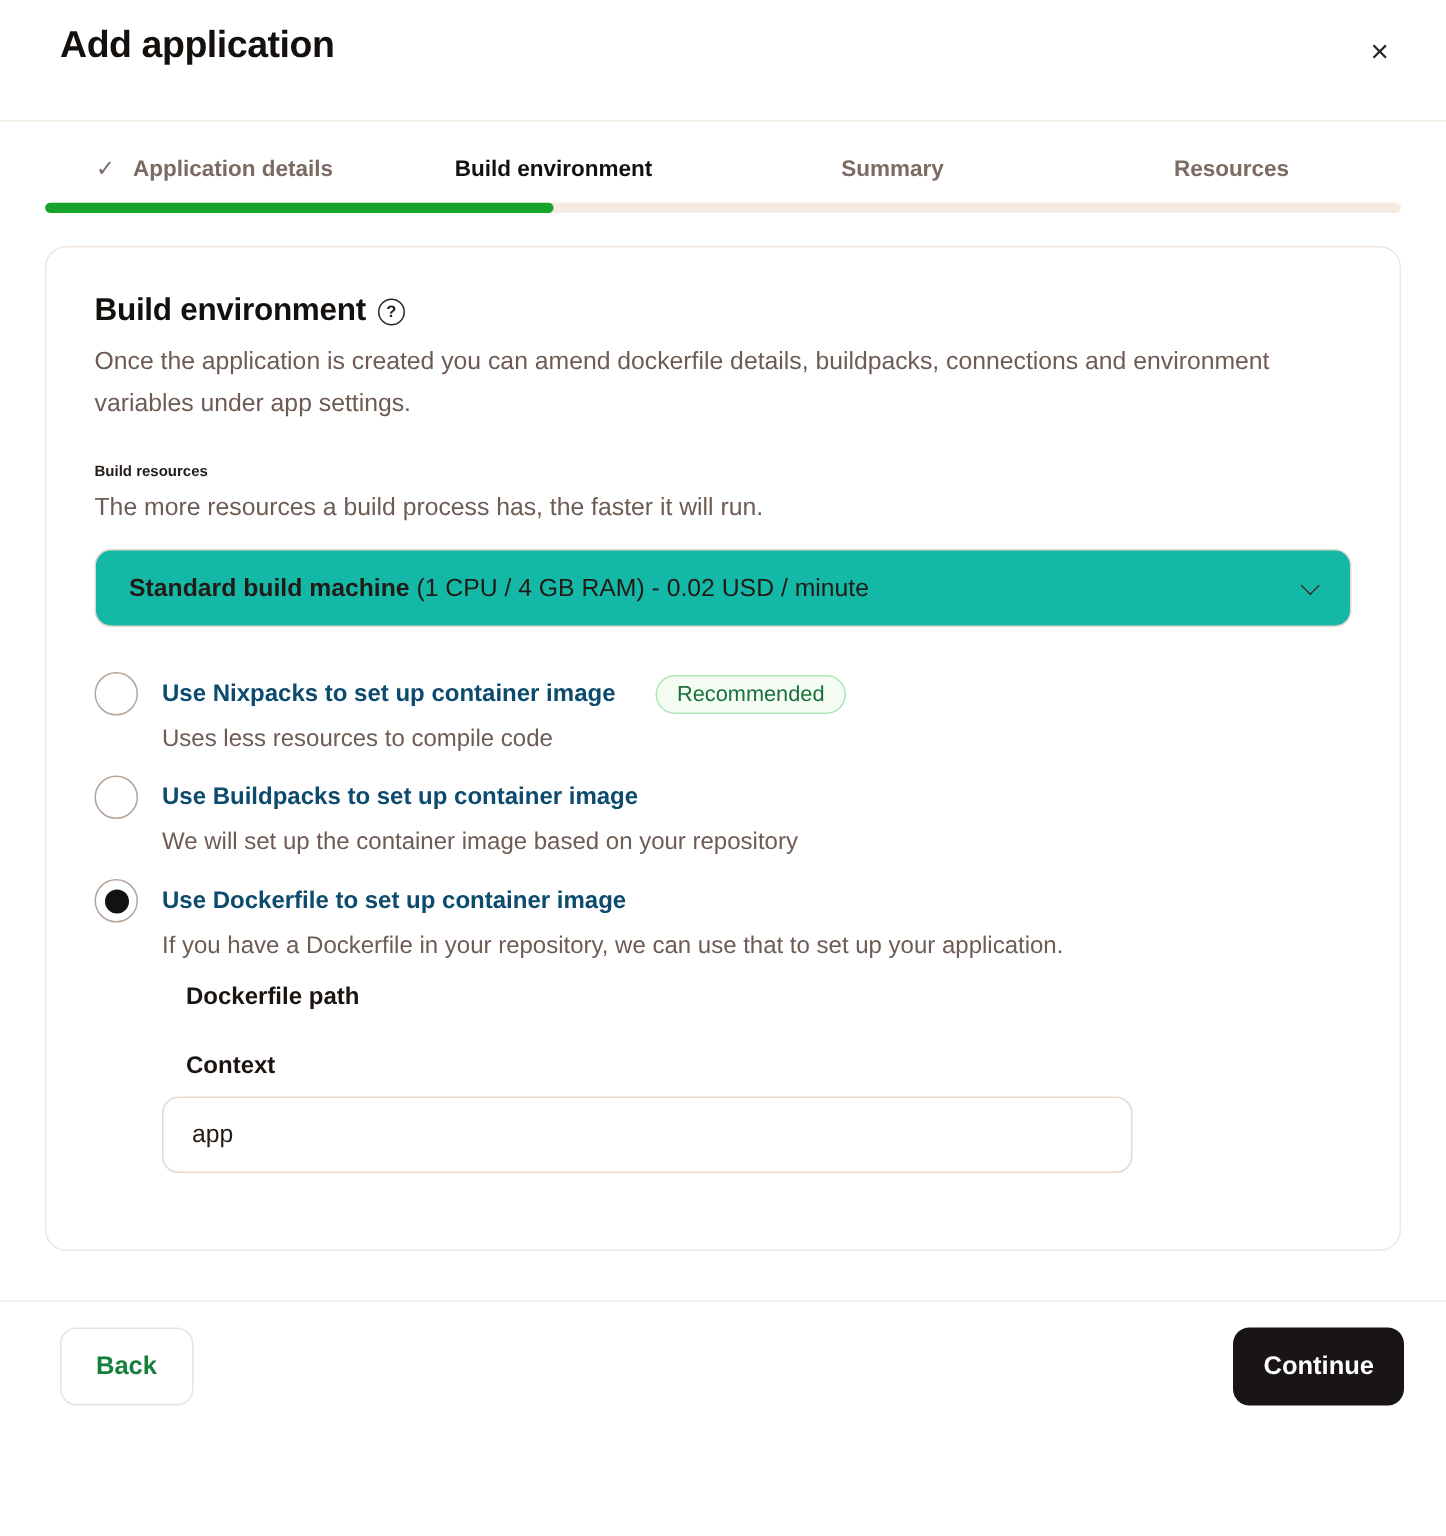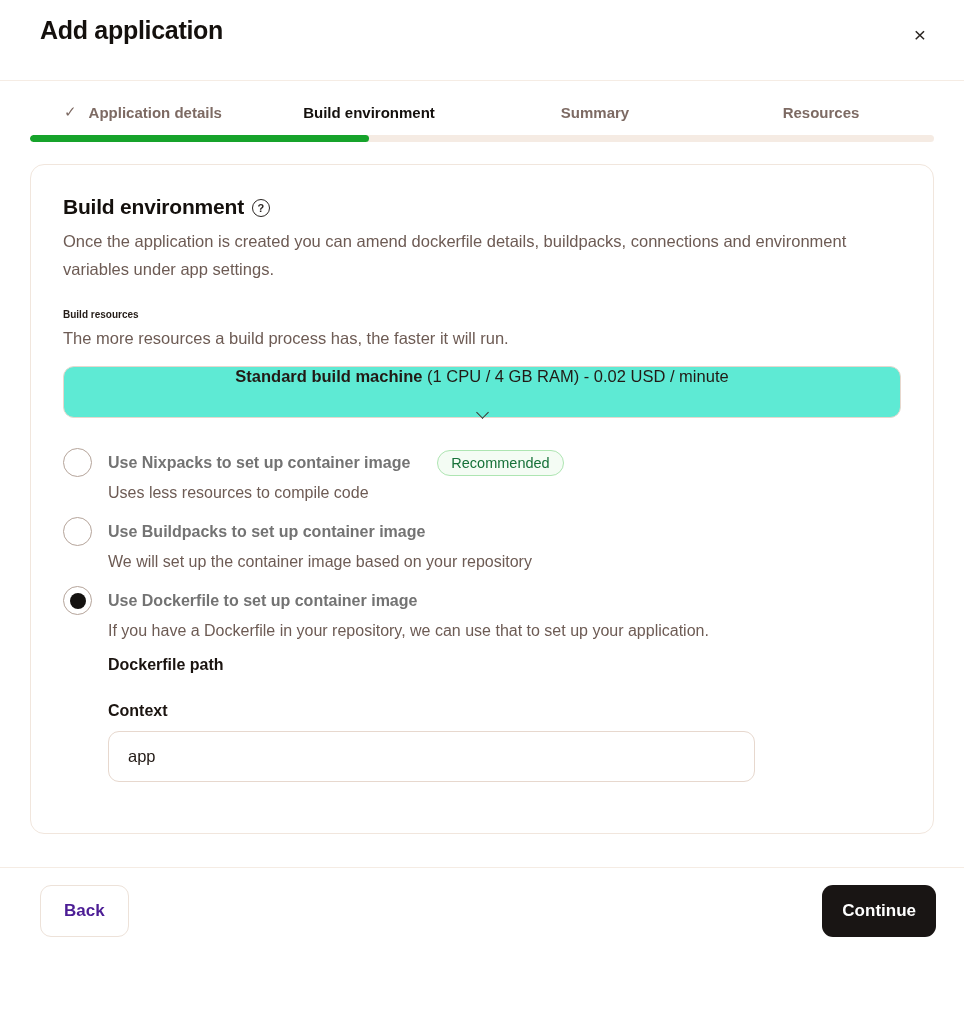--- a/index.html
+++ b/index.html
@@ -67,73 +67,73 @@
   }
 
   .field-label-sm { margin-top: 26px; font-size: 10px; font-weight: 700; color: #241c17; }
   .field-hint { margin-top: 9px; font-size: 16.5px; color: #6d5b54; }
 
   
   .select-box {
     margin-top: 18px; height: 52px; width: 838px;
     border: 1px solid #e7d8ce; border-radius: 11px;
     display: flex; align-items: center; justify-content: space-between;
-    padding: 0 22px; cursor: pointer; background: #5eead4; flex-direction: column;
+    padding: 0 22px; cursor: pointer; background: #14b8a6;
   }
   .select-text { font-size: 16.5px; color: #221a15; }
   .select-text b { font-weight: 700; }
   .chevron-down {
     width: 9px; height: 9px; border-right: 1.8px solid #3a322d; border-bottom: 1.8px solid #3a322d;
     transform: rotate(45deg); margin-top: -4px;
   }
 
   
   .options { margin-top: 30px; }
   .option { margin-bottom: 15px; }
   .option-row { display: flex; align-items: center; gap: 16px; cursor: pointer; }
   .radio {
     width: 29px; height: 29px; min-width: 29px; border-radius: 50%;
     border: 1.5px solid #b5a49a; background: #fff;
     display: inline-flex; align-items: center; justify-content: center;
   }
   .radio.checked::after {
     content: ""; width: 16px; height: 16px; border-radius: 50%; background: #141210;
   }
-  .option-label { font-size: 16px; font-weight: 700; color: #737373; }
+  .option-label { font-size: 16px; font-weight: 700; color: #0c4a6e; }
   .badge {
     display: inline-flex; align-items: center;
     margin-left: 11px; padding: 4px 13px;
     border: 1px solid #aee5b2; background: #f4fcf4; color: #177139;
     border-radius: 999px; font-size: 14.5px; font-weight: 400;
   }
   .option-desc { margin: 7px 0 0 45px; font-size: 16px; color: #6d5b54; }
 
   
   .nested { margin: 16px 0 0 45px; }
-  .nested-label { font-size: 16px; font-weight: 700; color: #1b1410; }
+  .nested-label { font-size: 16px; font-weight: 700; color: #1b1410; margin-left: 16px; }
   .text-input {
     display: block; margin-top: 11px; width: 647px; height: 51px;
     border: 1px solid #e7d8ce; border-radius: 11px; padding: 0 19px;
     font-size: 16.5px; color: #221a15; font-family: "Liberation Sans", sans-serif;
     outline: none; background: #fff;
   }
   .nested-gap { height: 28px; }
 
   
   .footer-divider { border: none; border-top: 1px solid #f5ece4; margin-top: 33px; }
   .footer {
     display: flex; align-items: center; justify-content: space-between;
     padding: 17px 28px 0 40px;
   }
   .btn {
     font-family: "Liberation Sans", sans-serif;
     font-size: 17px; font-weight: 700; border-radius: 11px; cursor: pointer;
   }
   .btn-back {
-    background: #fff; color: #4c1d95; border: 1px solid #ede2d9;
+    background: #fff; color: #15803d; border: 1px solid #ede2d9;
     padding: 15px 23px;
   }
   .btn-continue {
     background: #191514; color: #ffffff; border: none;
     padding: 16px 20px;
   }
 </style>
 </head>
 <body>
 

